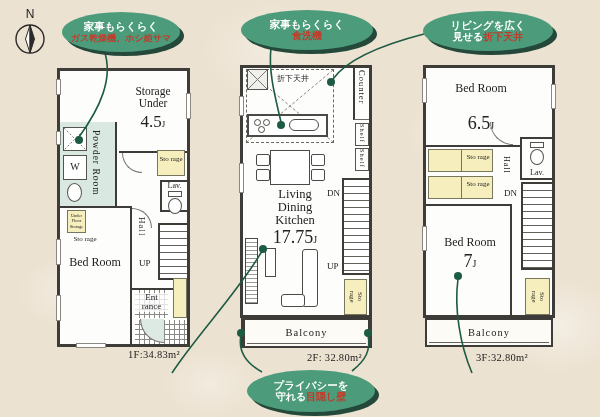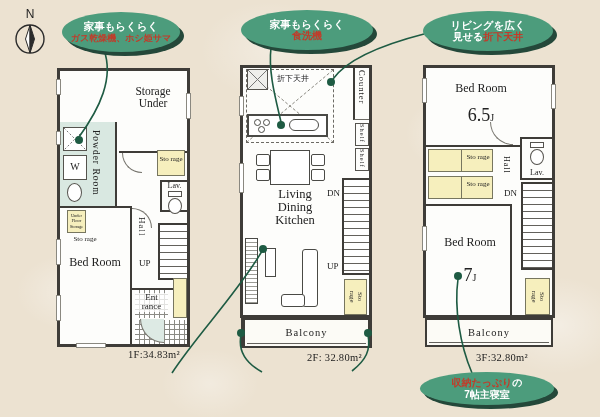--- a/index.html
+++ b/index.html
@@ -52,20 +52,21 @@
     <circle cx="22" cy="35" r="14" fill="none" stroke="#2b2b2b" stroke-width="1.4"></circle>
     <polygon points="22,21 17.5,35 22,49" fill="#ffffff" stroke="#2b2b2b" stroke-width="1"></polygon>
     <polygon points="22,21 26.5,35 22,49" fill="#2b2b2b" stroke="#2b2b2b" stroke-width="1"></polygon>
   </svg>
 
   <div class="plan" style="left:57px;top:68px;width:133px;height:279px">
 
 
     <div class="abs" style="left:59px;top:0;width:68px;height:82px;border-bottom:2px solid #3e3c38">
       <div class="abs lbl" style="left:9px;top:14px;width:50px;text-align:center;font-size:11.5px">Storage Under</div>
+      <div class="abs lbl" style="left:0;top:42px;width:68px;text-align:center;font-size:17px"><span>4.5</span><span style="font-size:9px">J</span></div>
     </div>
     <div class="arc" style="left:62px;top:82px;width:20px;height:20px;border-radius:0 0 0 100%;border-top:0;border-right:0"></div>
 
     <div class="abs yel lbl" style="left:97px;top:79px;width:28px;height:26px;font-size:7px;text-align:center;padding-top:5px;z-index:3">Sto rage</div>
 
     <div class="abs" style="left:100px;top:109px;width:27px;height:32px;border:2px solid #3e3c38;border-right:0">
       <div class="lbl" style="font-size:8px;text-align:center">Lav.</div>
       <div class="toilet" style="left:6px;top:9px">
           <div class="tank"></div>
           <div class="bowl"></div>
@@ -151,20 +152,21 @@
       <span class="lbl vtext" style="font-size:6.5px">Shelf</span>
     </div>
 
     <div class="abs" style="left:27px;top:82px;width:40px;height:35px;border:1.5px solid #4a4a46;background:#fff"></div>
     <div class="chair" style="left:13px;top:86px"></div>
     <div class="chair" style="left:13px;top:101px"></div>
     <div class="chair" style="left:68px;top:86px"></div>
     <div class="chair" style="left:68px;top:101px"></div>
 
     <div class="abs lbl" style="left:22px;top:120px;width:60px;text-align:center;font-size:12.5px">Living Dining Kitchen</div>
+    <div class="abs lbl" style="left:12px;top:160px;width:80px;text-align:center;font-size:18px"><span>17.75</span><span style="font-size:10px">J</span></div>
 
     <div class="abs lbl" style="left:84px;top:121px;font-size:9px">DN</div>
     <div class="abs stairs" style="left:99px;top:110px;width:27px;height:97px;border-right:0"></div>
     <div class="abs lbl" style="left:84px;top:194px;font-size:9px">UP</div>
 
     <div class="abs yel" style="left:101px;top:211px;width:23px;height:36px;display:flex;align-items:center;justify-content:center">
       <span class="lbl rot90" style="font-size:7px;text-align:center;width:30px;line-height:1.1">Sto rage</span>
     </div>
 
     <div class="abs" style="left:2px;top:170px;width:13px;height:66px;border:1px solid #4a4a46;background:repeating-linear-gradient(to bottom,#fff 0 3px,#9b9b95 3px 4px)"></div>
@@ -178,21 +180,21 @@
   <div class="balcony" style="left:241px;top:318px;width:131px;height:30px;border-left:4px solid #3e3c38;border-right:4px solid #3e3c38">
     <span class="lbl" style="font-size:10.5px;letter-spacing:1px">Balcony</span>
     <div class="rail"></div>
   </div>
   <div class="area-label" style="left:307px;top:352px">2F: 32.80m²</div>
 
   <div class="plan" style="left:423px;top:65px;width:132px;height:253px">
 
     <div class="abs" style="left:25px;top:14px;width:60px;text-align:center">
       <div class="lbl" style="font-size:12px">Bed Room</div>
-      <div class="lbl" style="font-size:18px;margin-top:11px"><span>6.5</span><span style="font-size:10px">J</span></div>
+      <div class="lbl" style="font-size:18px;margin-top:19px"><span>6.5</span><span style="font-size:10px">J</span></div>
     </div>
     <div class="abs wall" style="left:0;top:77px;width:95px;height:2px"></div>
     <div class="arc" style="left:64px;top:54px;width:23px;height:23px;border-radius:0 0 0 100%;border-top:0;border-right:0"></div>
 
     <div class="abs yel" style="left:2px;top:81px;width:65px;height:23px">
       <div class="abs" style="left:32px;top:0;width:1px;height:100%;background:#77765f"></div>
       <div class="lbl" style="position:absolute;left:34px;top:4px;width:30px;font-size:7px;text-align:center">Sto rage</div>
     </div>
     <div class="abs yel" style="left:2px;top:108px;width:65px;height:23px">
       <div class="abs" style="left:32px;top:0;width:1px;height:100%;background:#77765f"></div>
@@ -207,21 +209,21 @@
         </div>
       <div class="lbl" style="position:absolute;bottom:1px;width:100%;text-align:center;font-size:8px">Lav.</div>
     </div>
     <div class="abs lbl" style="left:78px;top:121px;font-size:9px">DN</div>
     <div class="abs stairs" style="left:95px;top:114px;width:31px;height:88px;border-right:0"></div>
 
     <div class="abs wall" style="left:0;top:136px;width:86px;height:2px"></div>
     <div class="abs wall" style="left:84px;top:136px;width:2px;height:111px"></div>
     <div class="abs" style="left:14px;top:168px;width:60px;text-align:center">
       <div class="lbl" style="font-size:12px">Bed Room</div>
-      <div class="lbl" style="font-size:18px;margin-top:17px"><span>7</span><span style="font-size:10px">J</span></div>
+      <div class="lbl" style="font-size:18px;margin-top:3px"><span>7</span><span style="font-size:10px">J</span></div>
     </div>
 
     <div class="abs yel" style="left:99px;top:210px;width:25px;height:37px;display:flex;align-items:center;justify-content:center">
       <span class="lbl rot90" style="font-size:7px;text-align:center;width:30px;line-height:1.1">Sto rage</span>
     </div>
 
     <div class="winv" style="left:-4px;top:10px;height:25px"></div>
     <div class="winv" style="left:-4px;top:158px;height:25px"></div>
     <div class="winv" style="left:125px;top:16px;height:25px"></div>
   </div>
@@ -257,19 +259,19 @@
     <div style="font-size:9px"><span class="r">ガス乾燥機、ホシ姫サマ</span></div>
   </div>
   <div class="callout" style="left:241px;top:10px;width:132px;height:40px">
     <div style="font-size:10.5px"><span class="w">家事もらくらく</span></div>
     <div style="font-size:10px"><span class="r">食洗機</span></div>
   </div>
   <div class="callout" style="left:423px;top:11px;width:130px;height:40px">
     <div style="font-size:10.5px"><span class="w">リビングを広く</span></div>
     <div style="font-size:10px"><span class="w">見せる</span><span class="r">折下天井</span></div>
   </div>
-  <div class="callout" style="left:420px;top:372px;width:134px;height:33px">
-    <div style="font-size:10px"><span class="r">収納たっぷり</span><span class="w">の</span></div>
-    <div style="font-size:10px"><span class="w">7帖主寝室</span></div>
+  <div class="callout" style="left:247px;top:370px;width:128px;height:42px">
+    <div style="font-size:10.5px"><span class="w">プライバシーを</span></div>
+    <div style="font-size:10px"><span class="w">守れる</span><span class="r">目隠し壁</span></div>
   </div>
 
   <div class="abs" style="left:0;top:0;width:0;height:0;overflow:hidden">N</div>
 </div>
 
 </body></html>

